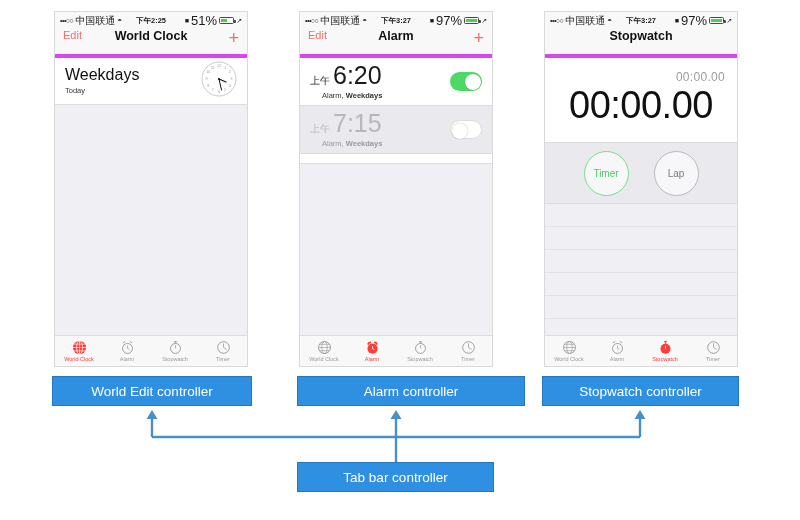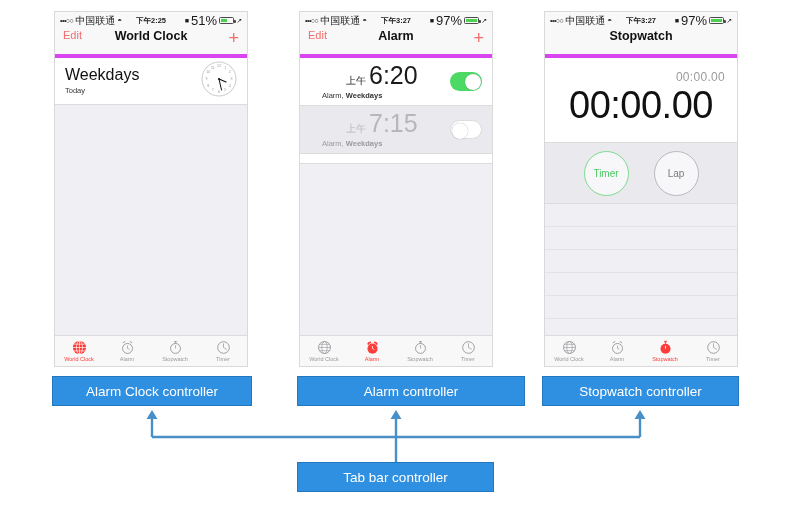--- a/index.html
+++ b/index.html
@@ -88,21 +88,21 @@
   .wc-clock{margin-left:auto;}
 
   
   .alarm-row{
     height:48px;background:#ffffff;border-bottom:1px solid #dcdcdc;
     display:flex;align-items:center;padding:0 10px;box-sizing:border-box;
   }
   .alarm-row.off{background:#e9e9ee;}
   .al-texts{display:flex;flex-direction:column;}
   .al-time{display:flex;align-items:baseline;gap:3px;}
-  .al-ampm{font-size:10px;color:#1a1a1a;margin-left:36px;}
+  .al-ampm{font-size:10px;color:#1a1a1a;}
   .al-digits{font-size:25px;color:#1a1a1a;font-weight:300;line-height:1;}
   .alarm-row.off .al-ampm,.alarm-row.off .al-digits{color:#b6b6bb;}
   .al-sub{font-size:7.5px;color:#333;margin-top:3px;margin-left:12px;}
   .al-sub b{font-weight:bold;}
   .alarm-row.off .al-sub{color:#9a9aa0;}
   .toggle{
     margin-left:auto;width:32px;height:19px;border-radius:10px;
     position:relative;box-sizing:border-box;
   }
   .toggle.on{background:#4cd964;}
@@ -486,18 +486,18 @@
       <path d="M152 437 L640 437"></path>
       <path d="M396 437 L396 462"></path>
     </g>
     <g fill="#4a90c8">
       <path d="M152 410 l5.5 9 h-11 Z"></path>
       <path d="M396 410 l5.5 9 h-11 Z"></path>
       <path d="M640 410 l5.5 9 h-11 Z"></path>
     </g>
   </svg>
 
-  <div class="callout" id="c1">Alarm Clock controller</div>
+  <div class="callout" id="c1">World Edit controller</div>
   <div class="callout" id="c2">Alarm controller</div>
   <div class="callout" id="c4">Tab bar controller</div>
   <div class="callout" id="c3">Stopwatch controller</div>
 
 </div>
 
 </body></html>

